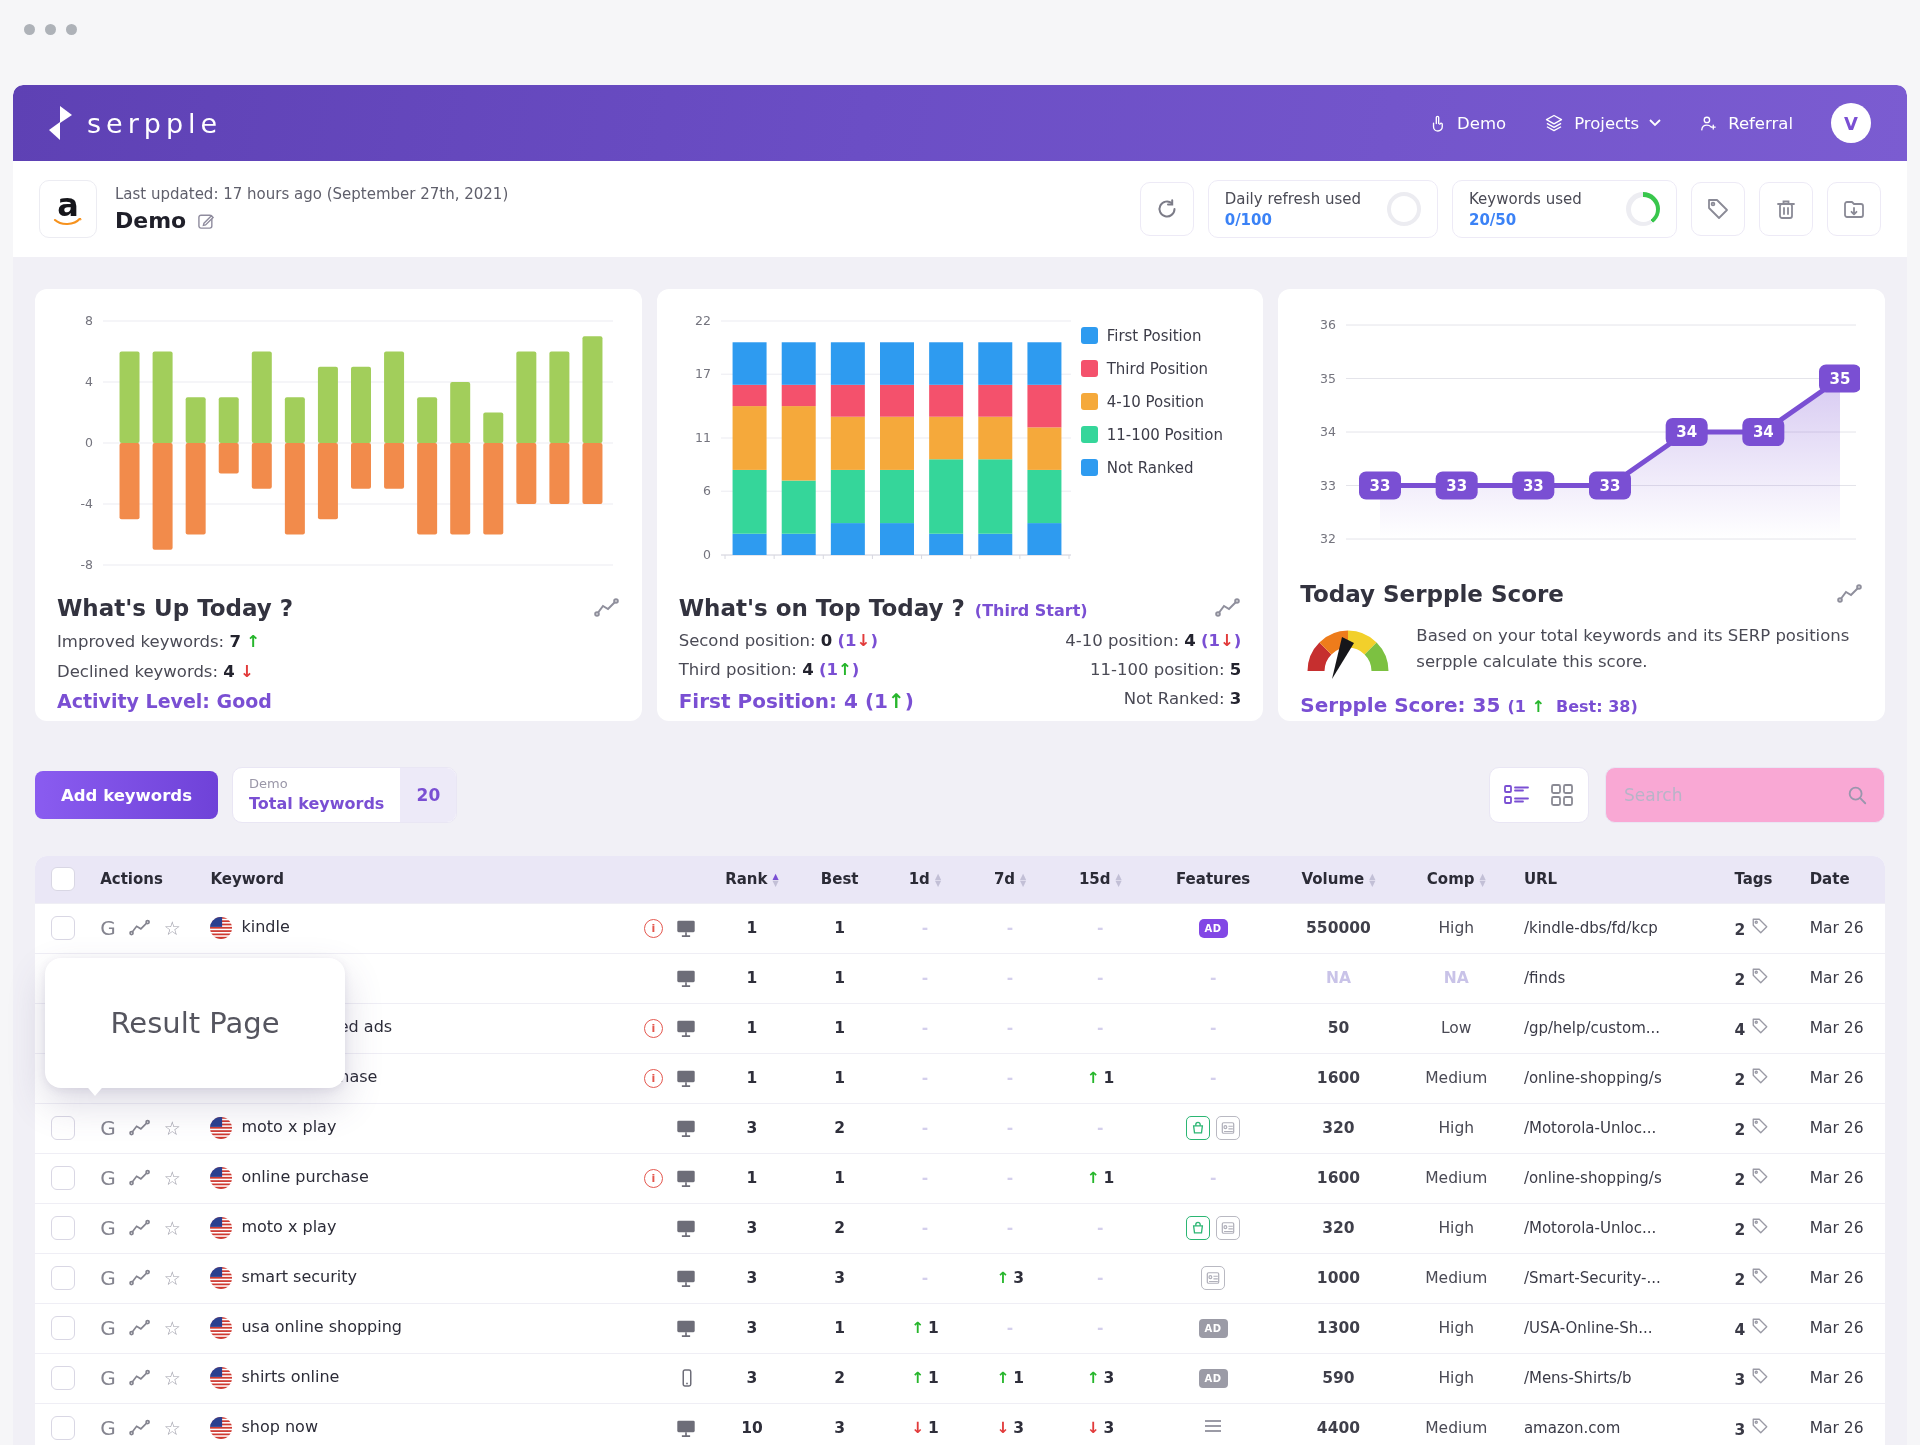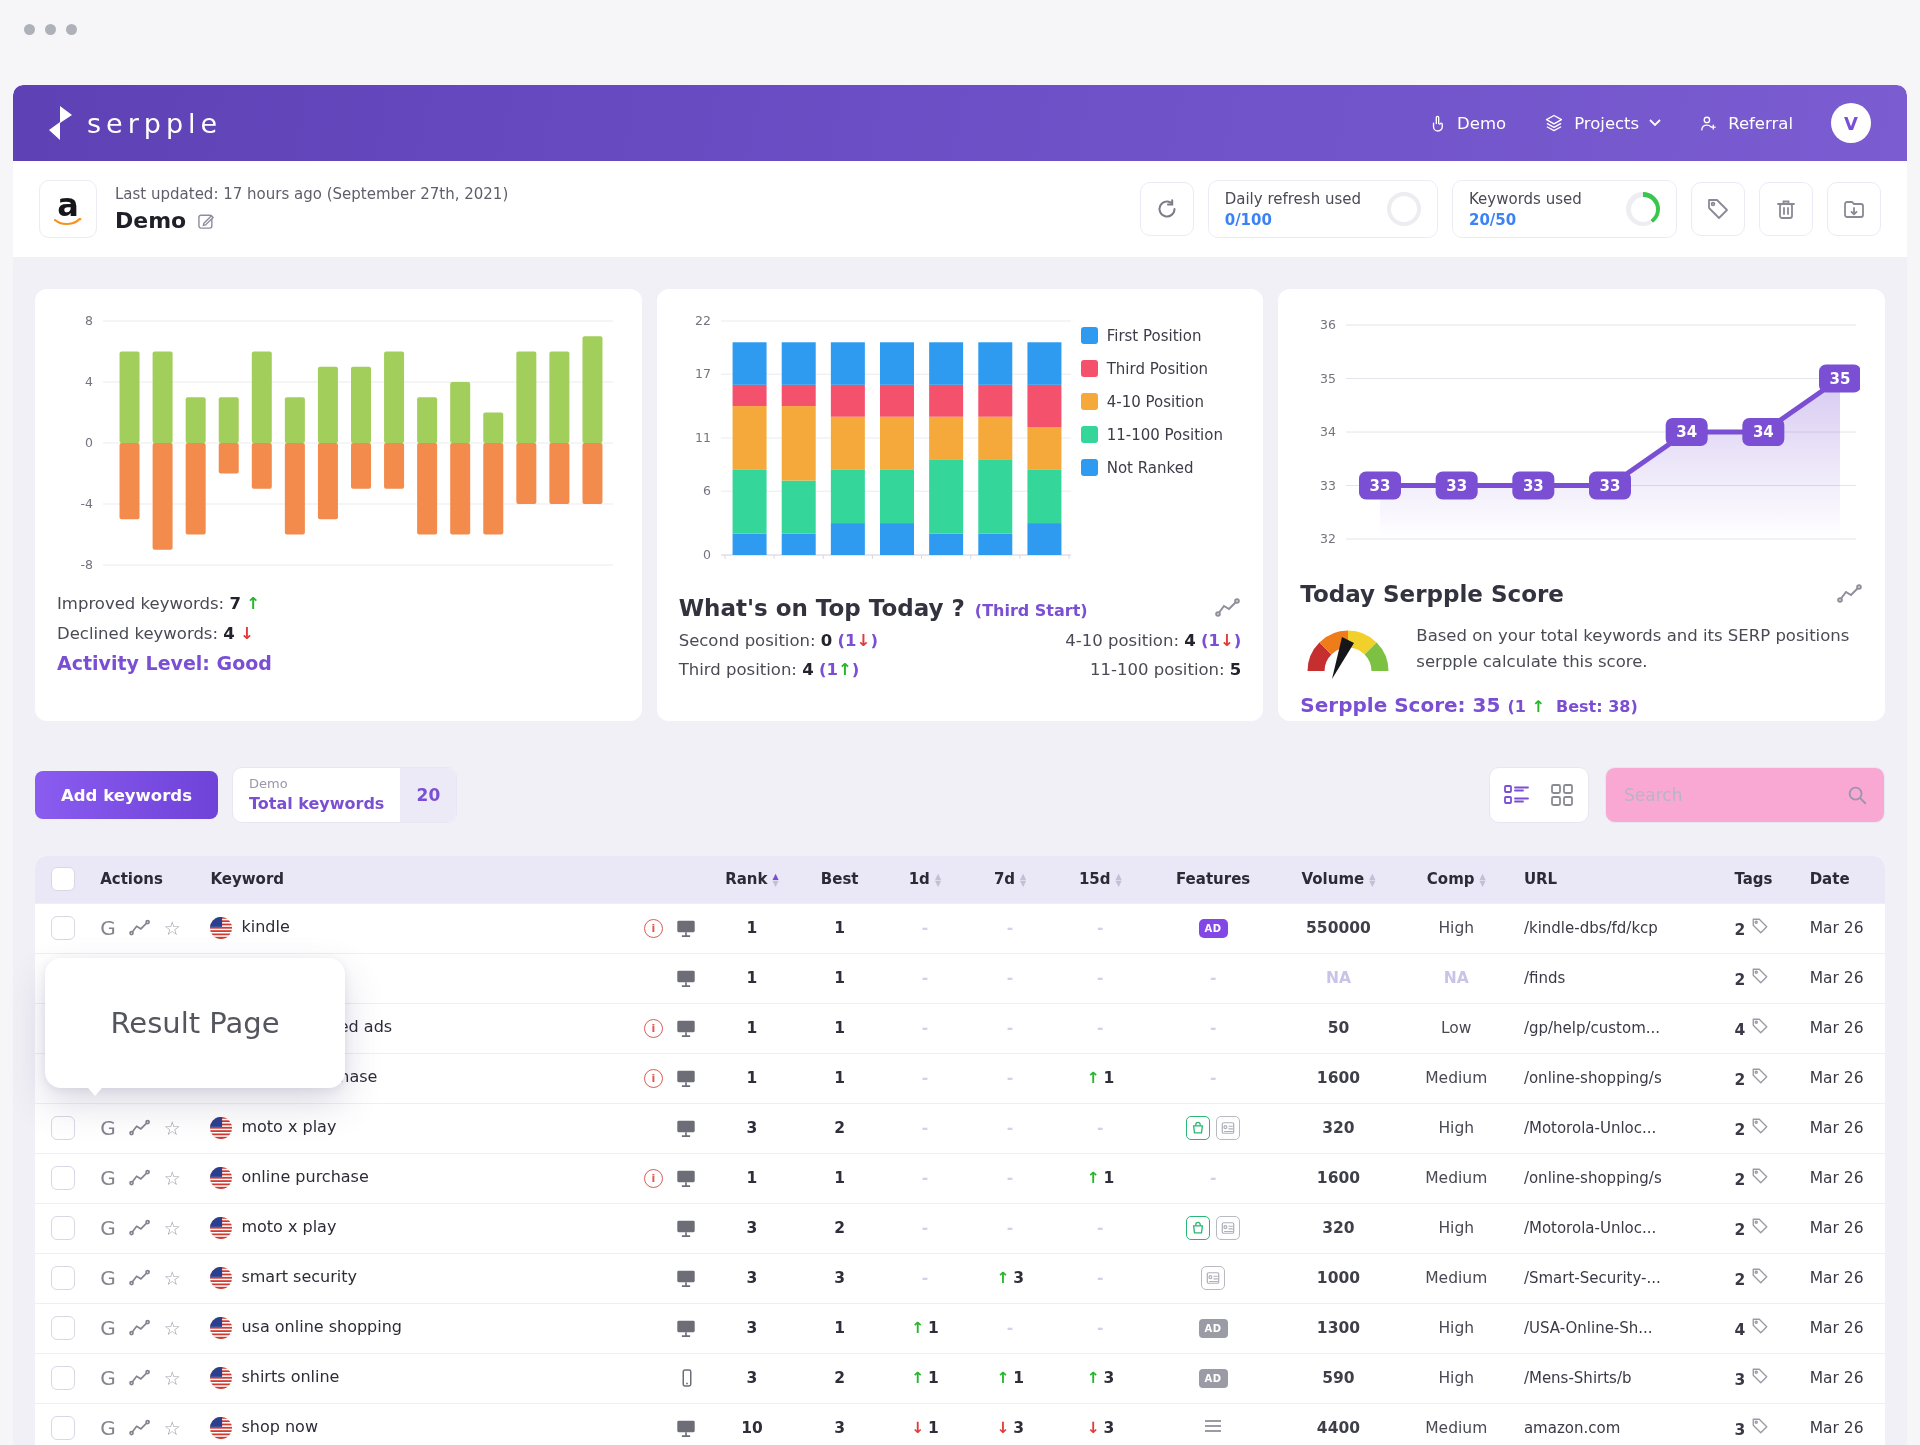--- a/index.html
+++ b/index.html
@@ -271,20 +271,28 @@
             <rect x="393.20000000000005" y="136" width="20" height="91.5" rx="2" fill="#f28b4b"></rect>
             <rect x="426.2666666666667" y="105.5" width="20" height="30.5" rx="2" fill="#a2ce5b"></rect>
             <rect x="426.2666666666667" y="136" width="20" height="91.5" rx="2" fill="#f28b4b"></rect>
             <rect x="459.3333333333334" y="44.5" width="20" height="91.5" rx="2" fill="#a2ce5b"></rect>
             <rect x="459.3333333333334" y="136" width="20" height="61" rx="2" fill="#f28b4b"></rect>
             <rect x="492.4000000000001" y="44.5" width="20" height="91.5" rx="2" fill="#a2ce5b"></rect>
             <rect x="492.4000000000001" y="136" width="20" height="61" rx="2" fill="#f28b4b"></rect>
             <rect x="525.4666666666667" y="29.25" width="20" height="106.75" rx="2" fill="#a2ce5b"></rect>
             <rect x="525.4666666666667" y="136" width="20" height="61" rx="2" fill="#f28b4b"></rect>
           </svg>
+        <div class="card-title-row">
+          <span class="card-title">What's Up Today ?</span>
+          <svg class="spark-right" width="26" height="20" viewBox="0 0 26 20" fill="none" stroke="#8f8f9c" stroke-width="2">
+            <path d="M3 16 9 8l5 3 8-8"></path>
+              <circle cx="3" cy="16" r="1.8" fill="#fff"></circle>
+              <circle cx="22" cy="3" r="1.8" fill="#fff"></circle>
+          </svg>
+        </div>
         <div class="kw-line">
           <span>Improved keywords:</span>
           <b>7</b>
           <span class="arrow-up"> ↑</span>
         </div>
         <div class="kw-line">
           <span>Declined keywords:</span>
           <b>4</b>
           <span class="arrow-down"> ↓</span>
         </div>
@@ -386,20 +394,24 @@
         </div>
         <div class="stats-grid" id="top-stats">
             <div class="stats-row">
               <span><span>Second position:</span> <b>0</b> <span class="paren">(1</span><span class="arrow-down">↓</span><span class="paren">)</span></span>
               <span><span>4-10 position:</span> <b>4</b> <span class="paren">(1</span><span class="arrow-down">↓</span><span class="paren">)</span></span>
             </div>
             <div class="stats-row">
               <span><span>Third position:</span> <b>4</b> <span class="paren">(1</span><span class="arrow-up">↑</span><span class="paren">)</span></span>
               <span><span>11-100 position:</span> <b>5</b></span>
             </div>
+            <div class="stats-row">
+              <span class="first-pos">First Position: <b>4</b> <span class="paren">(1</span><span class="arrow-up">↑</span><span class="paren">)</span></span>
+              <span><span>Not Ranked:</span> <b>3</b></span>
+            </div>
           </div>
       </div>
 
       <div class="card">
         <svg id="chart-score" width="560" height="258">
             <line x1="46" y1="18" x2="556" y2="18" stroke="#e4e4ea" stroke-width="1"></line>
             <text x="36" y="22" text-anchor="end" font-size="12.5" fill="#74747e">36</text>
             <line x1="46" y1="71.5" x2="556" y2="71.5" stroke="#e4e4ea" stroke-width="1"></line>
             <text x="36" y="75.5" text-anchor="end" font-size="12.5" fill="#74747e">35</text>
             <line x1="46" y1="125" x2="556" y2="125" stroke="#e4e4ea" stroke-width="1"></line>

